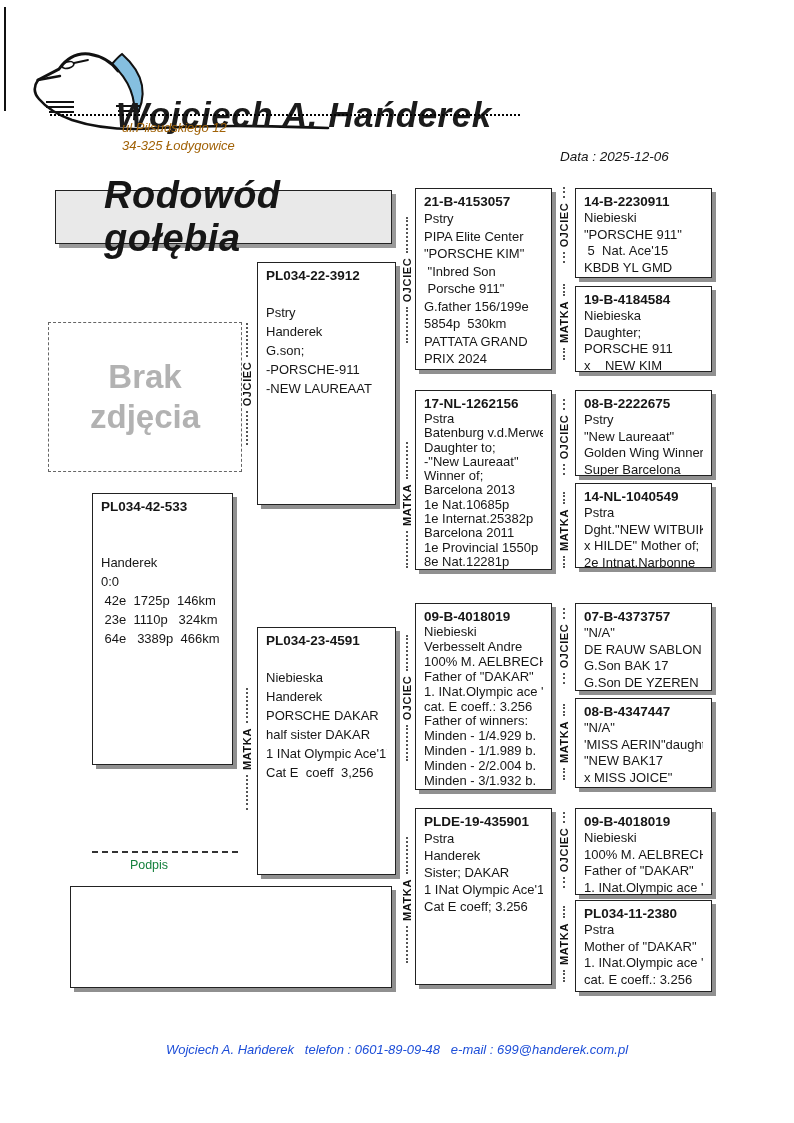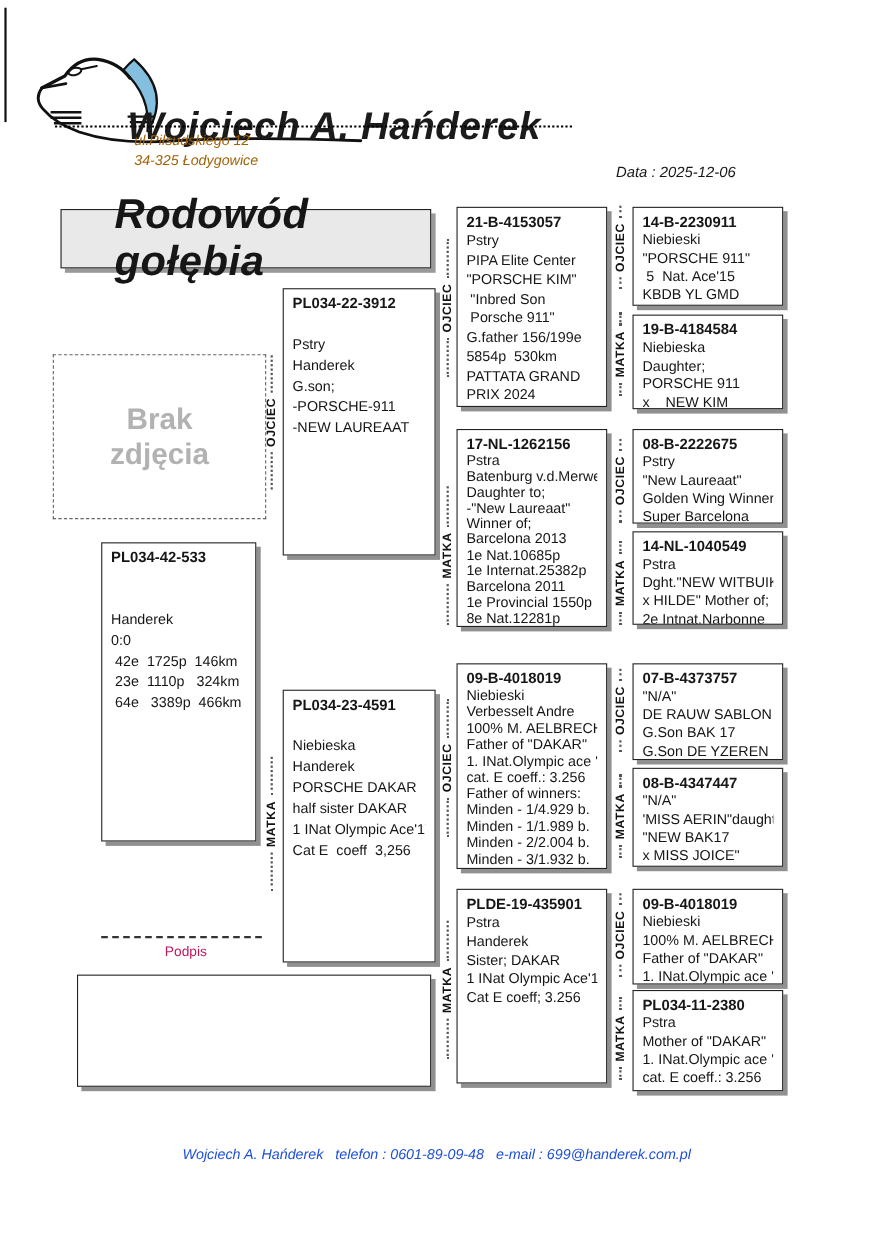--- a/index.html
+++ b/index.html
@@ -22,39 +22,39 @@
   .title-box{
     position:absolute;left:55px;top:190px;width:335px;height:52px;background:#e9e9e9;
     border:1px solid #222;box-shadow:4px 4px 0 #9a9a9a;display:flex;align-items:center;justify-content:center;
   }
   .title-box span{font-size:38px;font-weight:bold;font-style:italic;letter-spacing:.5px;margin-left:48px;}
   
   .photo{
     position:absolute;left:48px;top:322px;width:192px;height:148px;border:1px dashed #666;
     display:flex;align-items:center;justify-content:center;text-align:center;
   }
-  .photo span{display:block;width:120px;font-size:27px;font-weight:bold;color:#b2b2b2;line-height:1.2;}
+  .photo span{display:block;width:120px;font-size:33px;font-weight:bold;color:#b2b2b2;line-height:1.2;}
   
   .pbox{
     position:absolute;background:#fff;border:1.4px solid #222;box-shadow:4px 4px 0 #909090;
     padding:4px 8px;box-sizing:border-box;overflow:hidden;
   }
   .ring{font-weight:bold;font-size:13.5px;line-height:17px;white-space:pre;}
   .lines{font-size:13px;}
   .lines div{white-space:pre;overflow:hidden;}
   
   .vlabel{
     position:absolute;display:flex;align-items:center;gap:5px;height:16px;
     transform:rotate(-90deg);font-weight:bold;font-size:11px;color:#111;
   }
   .vlabel .vl{flex:1;border-top:2px dotted #555;height:0;}
   .vlabel span{letter-spacing:.6px;}
   
   .sig-line{position:absolute;left:92px;top:851px;width:146px;border-top:2px dashed #333;}
-  .sig-label{position:absolute;left:96px;top:858px;width:146px;text-align:center;font-size:12.5px;color:#be185d;}
+  .sig-label{position:absolute;left:76px;top:858px;width:146px;text-align:center;font-size:12.5px;color:#15803d;}
   .notes-box{
     position:absolute;left:70px;top:886px;width:320px;height:100px;background:#fff;
     border:1.4px solid #222;box-shadow:4px 4px 0 #909090;
   }
   .footer{
     position:absolute;left:0;top:1042px;width:100%;text-align:center;
     font-size:13px;font-style:italic;color:#1d4ed8;white-space:pre;
   }
 </style>
 </head>

